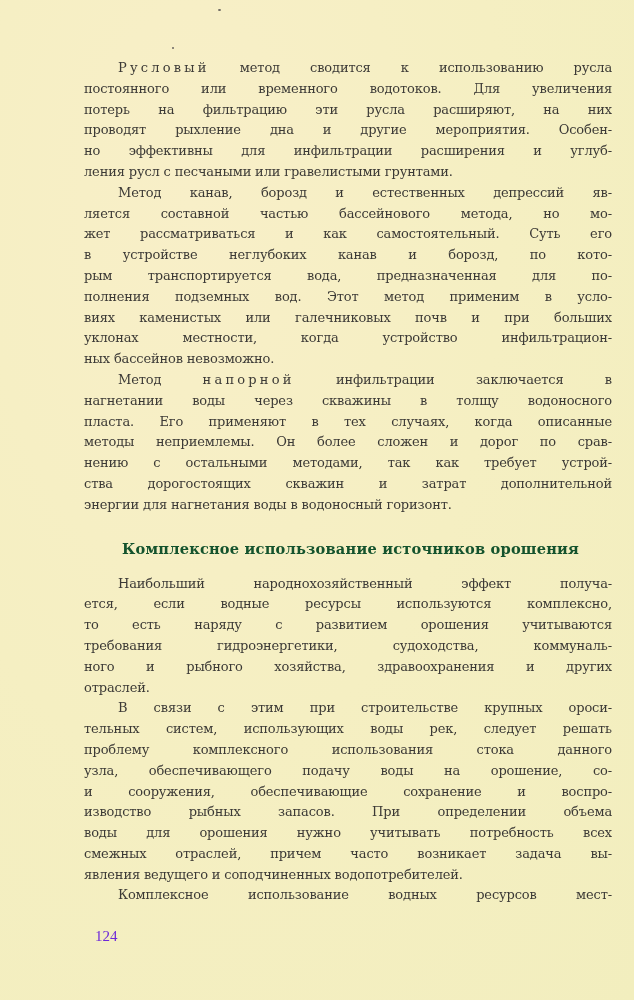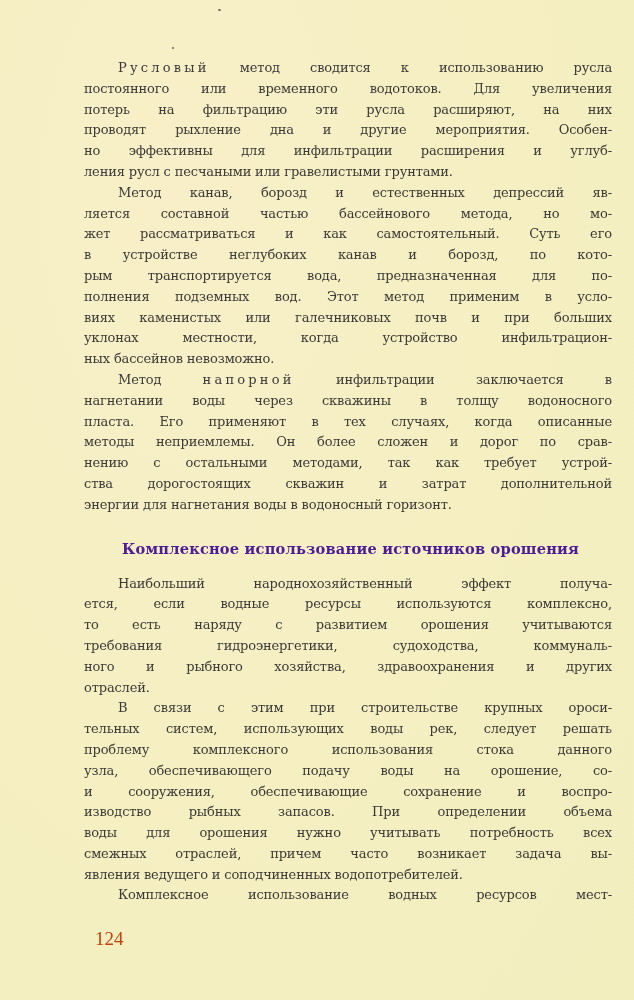--- a/index.html
+++ b/index.html
@@ -29,26 +29,26 @@
   .spaced { letter-spacing: 3.2px; }
   .heading {
     display: block;
     margin-top: 22px;
     margin-bottom: 14px;
     padding-left: 38px;
     font-family: "DejaVu Serif", "Liberation Serif", serif;
     font-weight: bold;
     font-size: 14.6px;
     line-height: 22px;
-    color: #4c1d95;
+    color: #14532d;
     letter-spacing: 0.2px;
   }
   .page-number {
     position: absolute; left: 95px; top: 928px;
-    font-size: 19px; color: #c2410c;
+    font-size: 15px; color: #6d28d9;
     font-family: "Liberation Serif", serif;
   }
   .speck { position: absolute; background: #6b6660; border-radius: 50%; }
 </style>
 </head>
 <body>
 
 <div class="page">
 
   <div>

